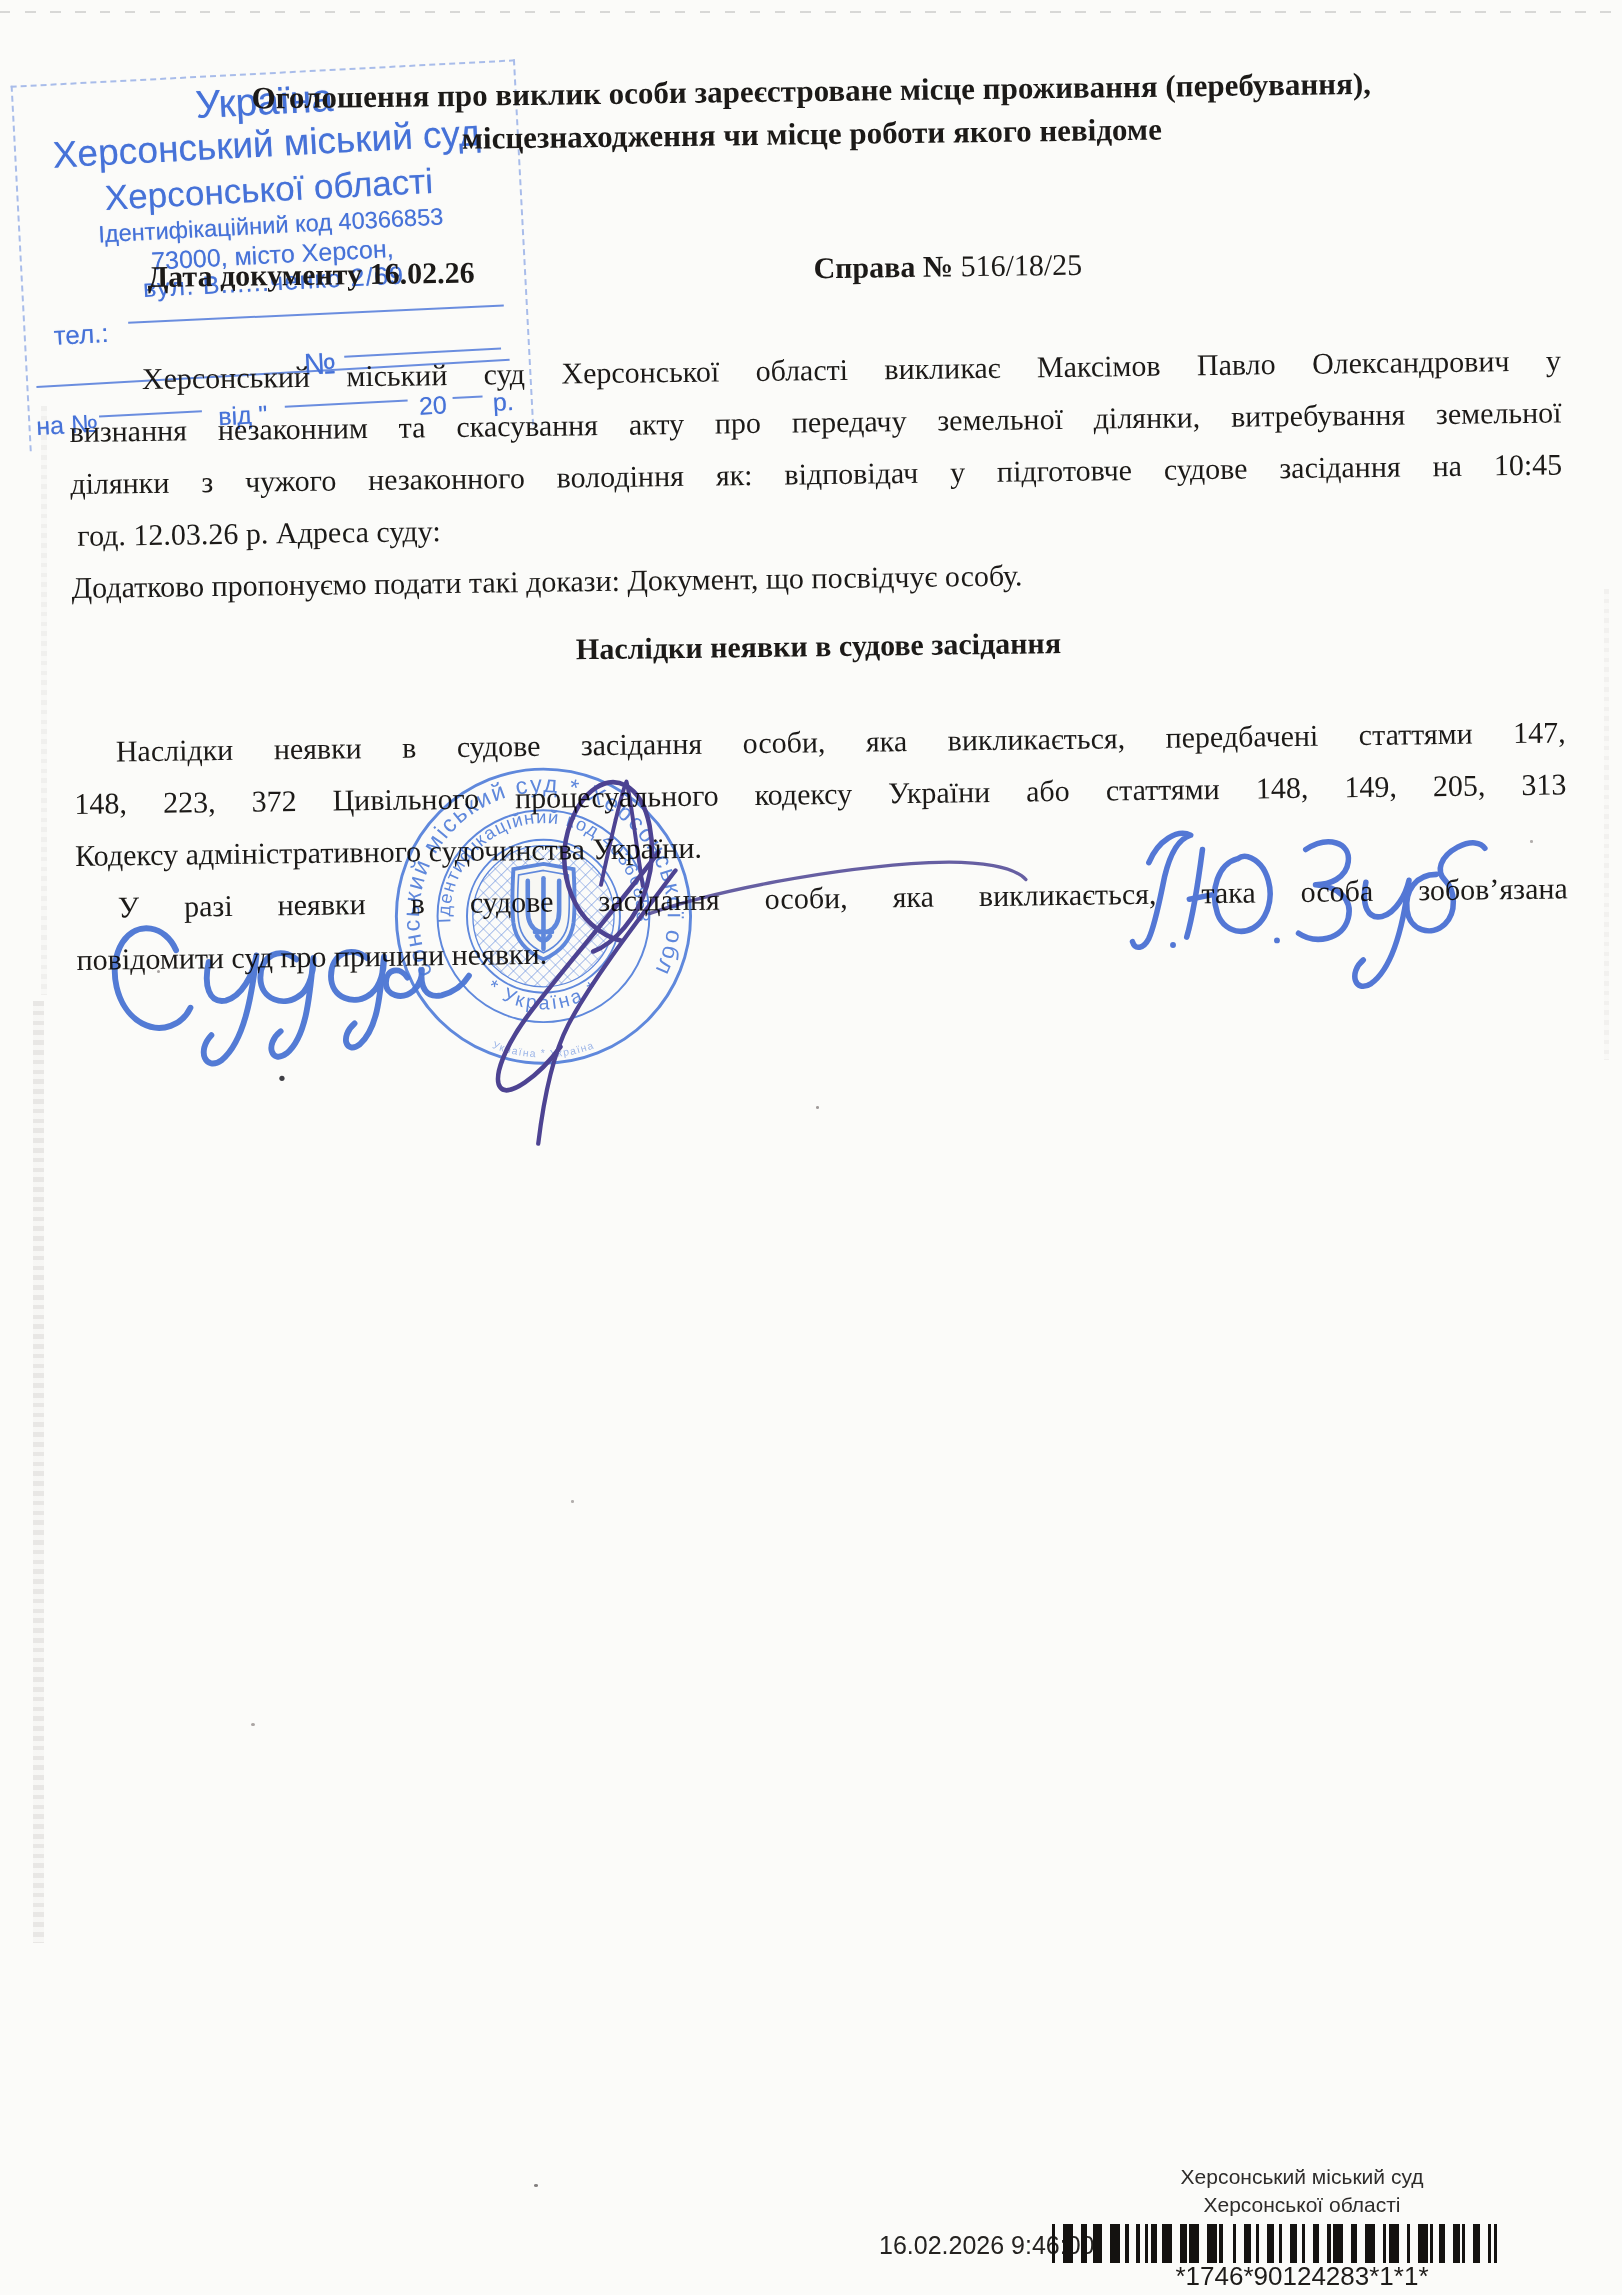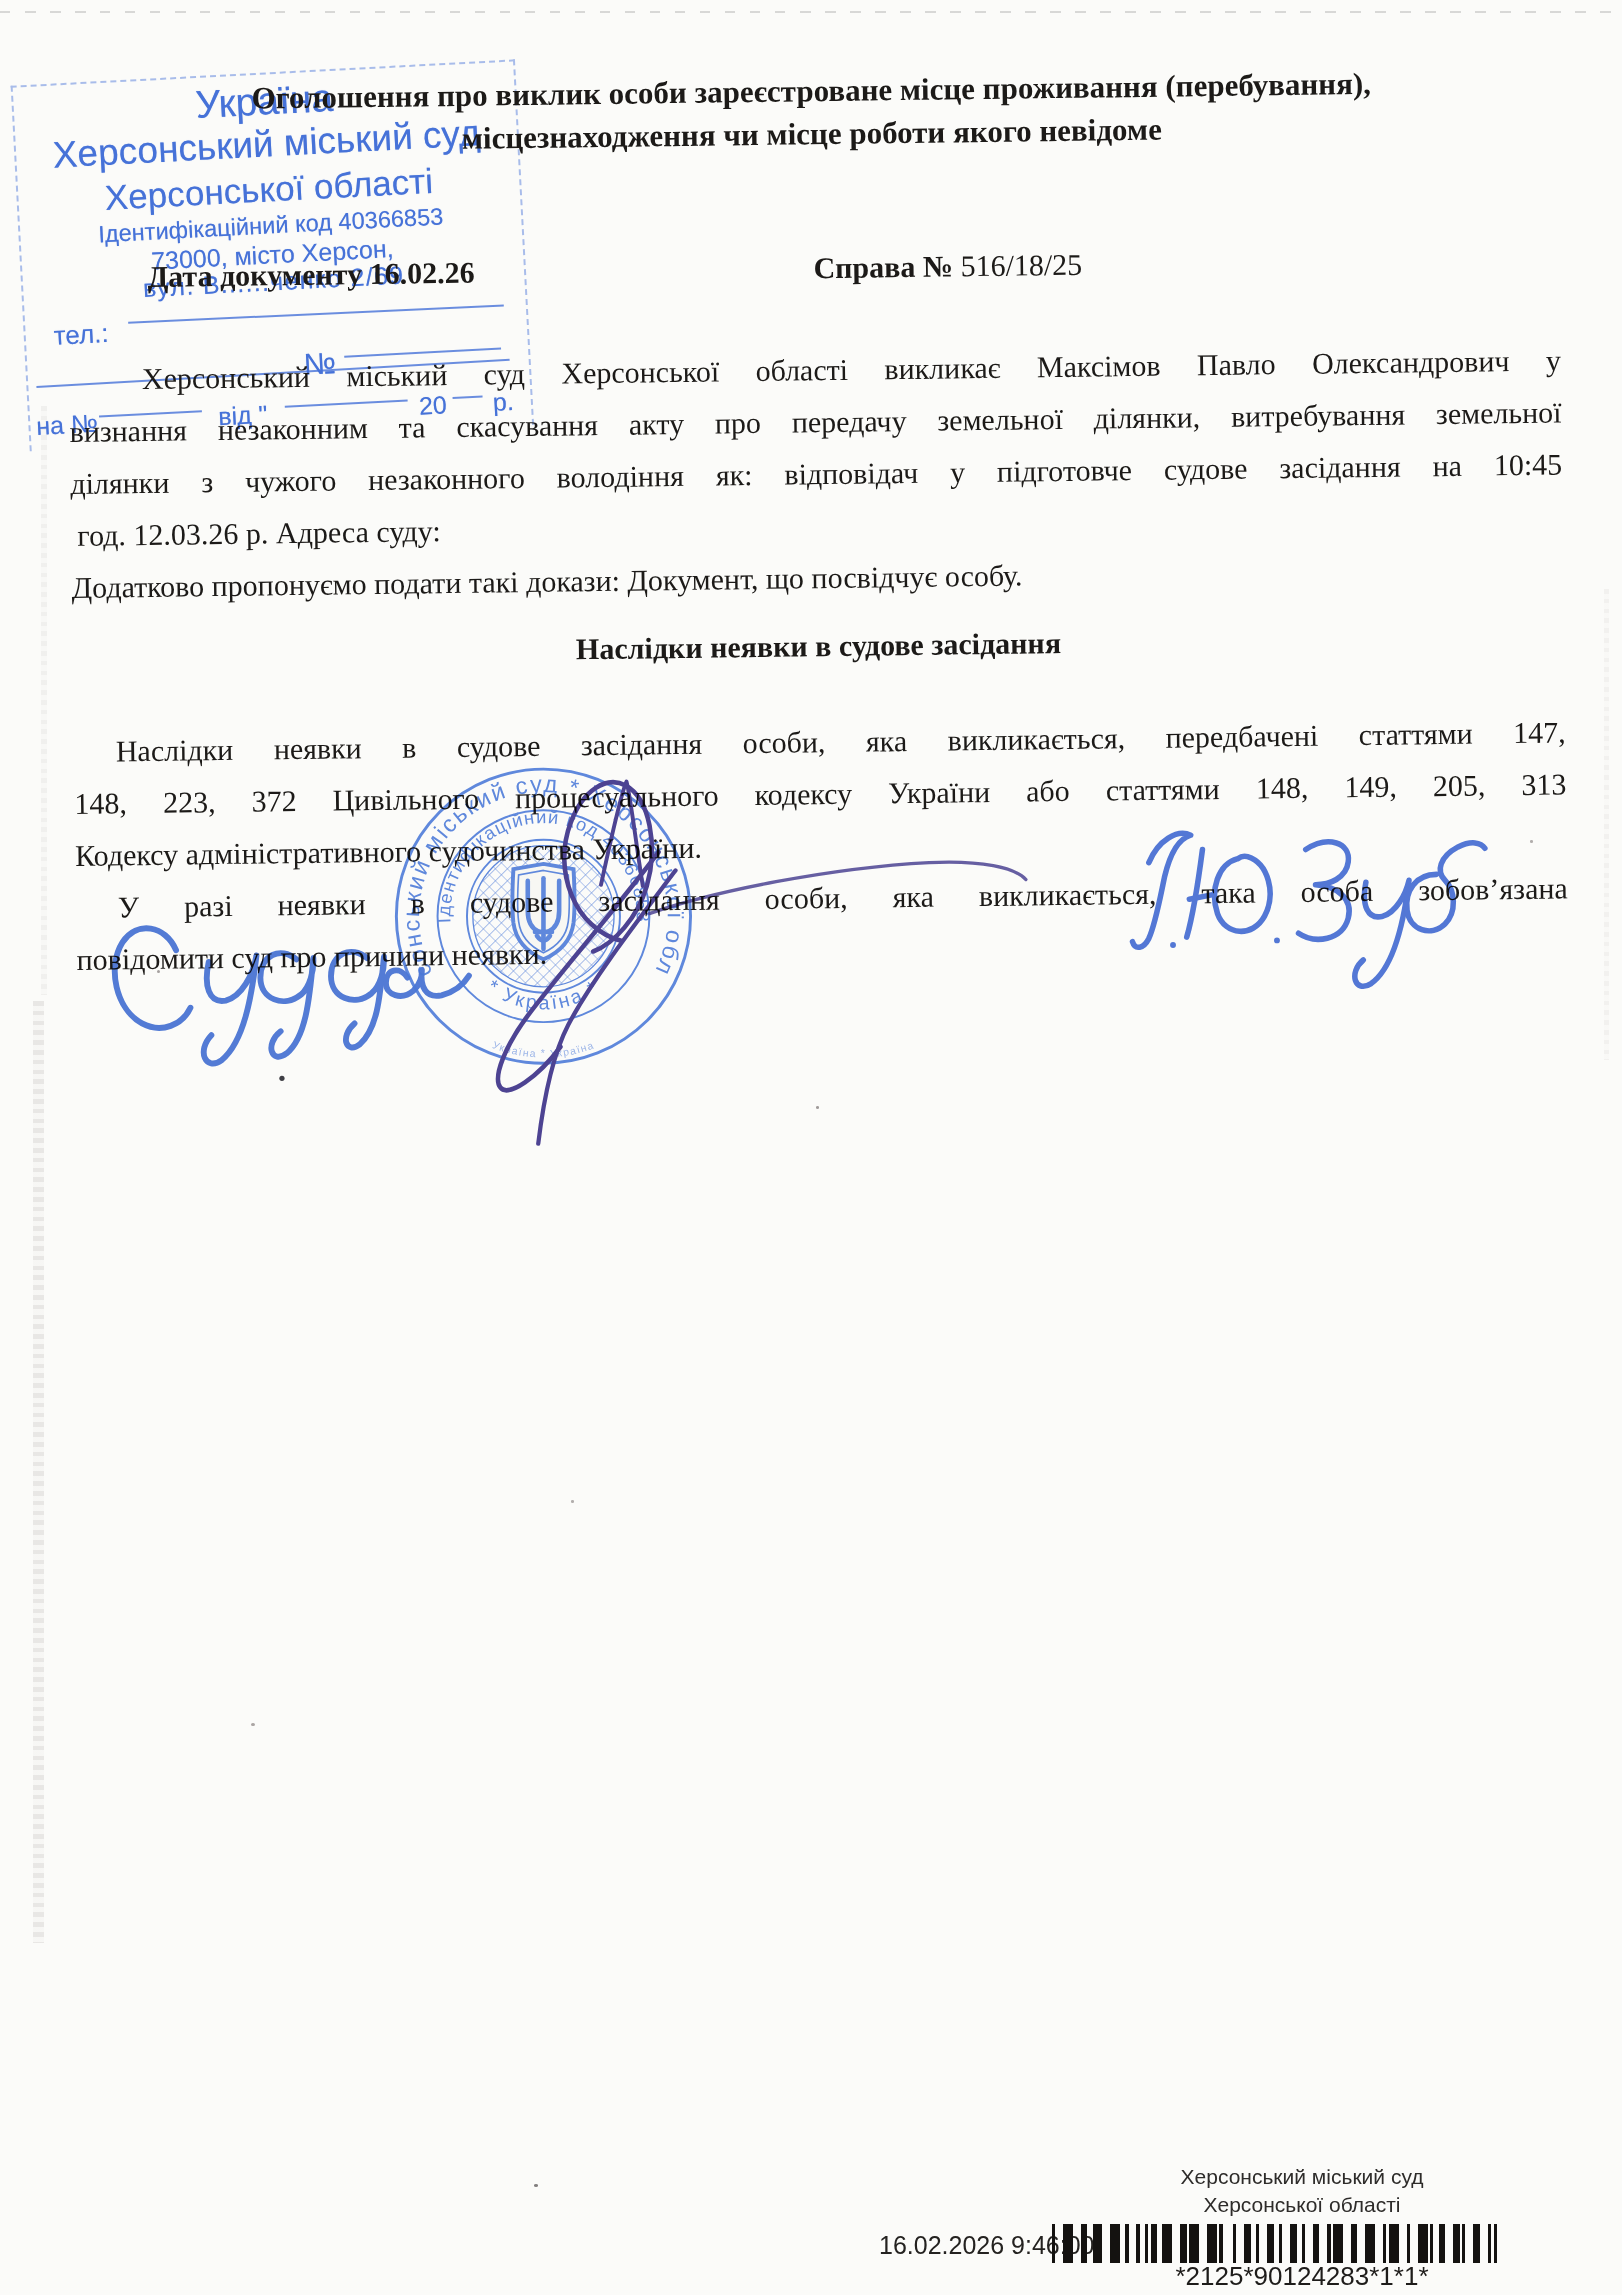--- a/index.html
+++ b/index.html
@@ -190,16 +190,16 @@
       <path d="M 2196 1336 C 2165 1336 2147 1361 2151 1391 C 2155 1422 2188 1432 2209 1412 C 2227 1394 2225 1361 2209 1345 C 2195 1331 2201 1309 2229 1294 C 2249 1284 2264 1287 2270 1296"></path>
     </g>
   </svg>
 
   <div class="footer-court">
     <div>Херсонський міський суд</div>
     <div>Херсонської області</div>
   </div>
   <div class="footer-date">16.02.2026 9:46:00</div>
   <div class="barcode"><span class="b" style="width:3.3px"></span><span style="width:7.9px"></span><span class="b" style="width:9.8px"></span><span style="width:7.9px"></span><span class="b" style="width:6.5px"></span><span style="width:5.2px"></span><span class="b" style="width:9.8px"></span><span style="width:7.9px"></span><span class="b" style="width:9.8px"></span><span style="width:5.2px"></span><span class="b" style="width:3.3px"></span><span style="width:7.9px"></span><span class="b" style="width:3.3px"></span><span style="width:5.2px"></span><span class="b" style="width:3.3px"></span><span style="width:2.6px"></span><span class="b" style="width:6.5px"></span><span style="width:5.2px"></span><span class="b" style="width:9.8px"></span><span style="width:7.9px"></span><span class="b" style="width:6.5px"></span><span style="width:2.6px"></span><span class="b" style="width:9.8px"></span><span style="width:7.9px"></span><span class="b" style="width:9.8px"></span><span style="width:2.6px"></span><span class="b" style="width:3.3px"></span><span style="width:10.5px"></span><span class="b" style="width:3.3px"></span><span style="width:7.9px"></span><span class="b" style="width:6.5px"></span><span style="width:5.2px"></span><span class="b" style="width:3.3px"></span><span style="width:7.9px"></span><span class="b" style="width:6.5px"></span><span style="width:5.2px"></span><span class="b" style="width:3.3px"></span><span style="width:7.9px"></span><span class="b" style="width:6.5px"></span><span style="width:5.2px"></span><span class="b" style="width:3.3px"></span><span style="width:7.9px"></span><span class="b" style="width:6.5px"></span><span style="width:7.9px"></span><span class="b" style="width:3.3px"></span><span style="width:2.6px"></span><span class="b" style="width:9.8px"></span><span style="width:7.9px"></span><span class="b" style="width:6.5px"></span><span style="width:7.9px"></span><span class="b" style="width:9.8px"></span><span style="width:7.9px"></span><span class="b" style="width:3.3px"></span><span style="width:2.6px"></span><span class="b" style="width:9.8px"></span><span style="width:7.9px"></span><span class="b" style="width:3.3px"></span><span style="width:7.9px"></span><span class="b" style="width:9.8px"></span><span style="width:2.6px"></span><span class="b" style="width:3.3px"></span><span style="width:5.2px"></span><span class="b" style="width:6.5px"></span><span style="width:7.9px"></span><span class="b" style="width:6.5px"></span><span style="width:2.6px"></span><span class="b" style="width:3.3px"></span><span style="width:7.9px"></span><span class="b" style="width:6.5px"></span><span style="width:7.9px"></span><span class="b" style="width:3.3px"></span><span style="width:2.6px"></span><span class="b" style="width:3.3px"></span><span style="width:2.6px"></span></div>
-  <div class="barcode-text">*2125*90124283*1*1*</div>
+  <div class="barcode-text">*1746*90124283*1*1*</div>
 
 </div>
 
 
 </body></html>

